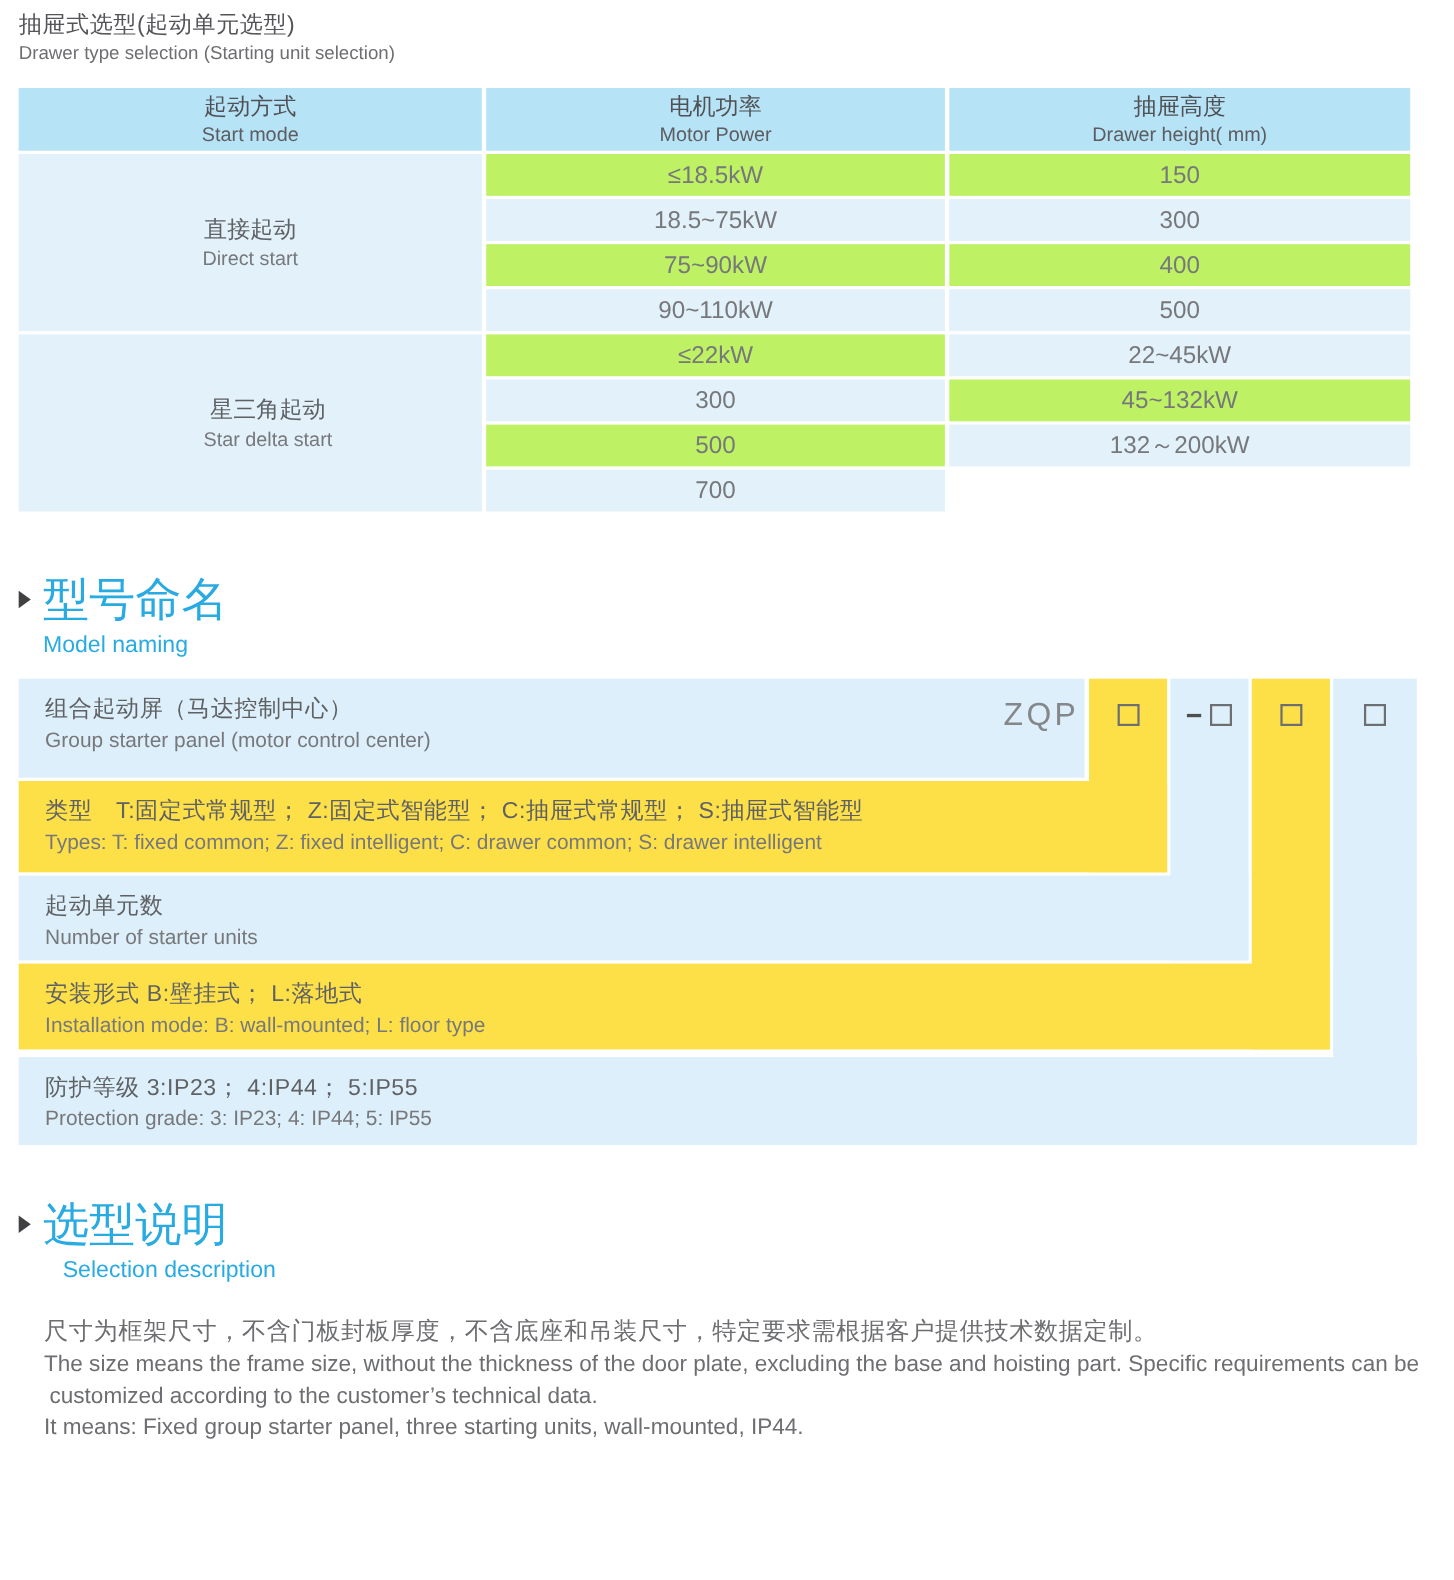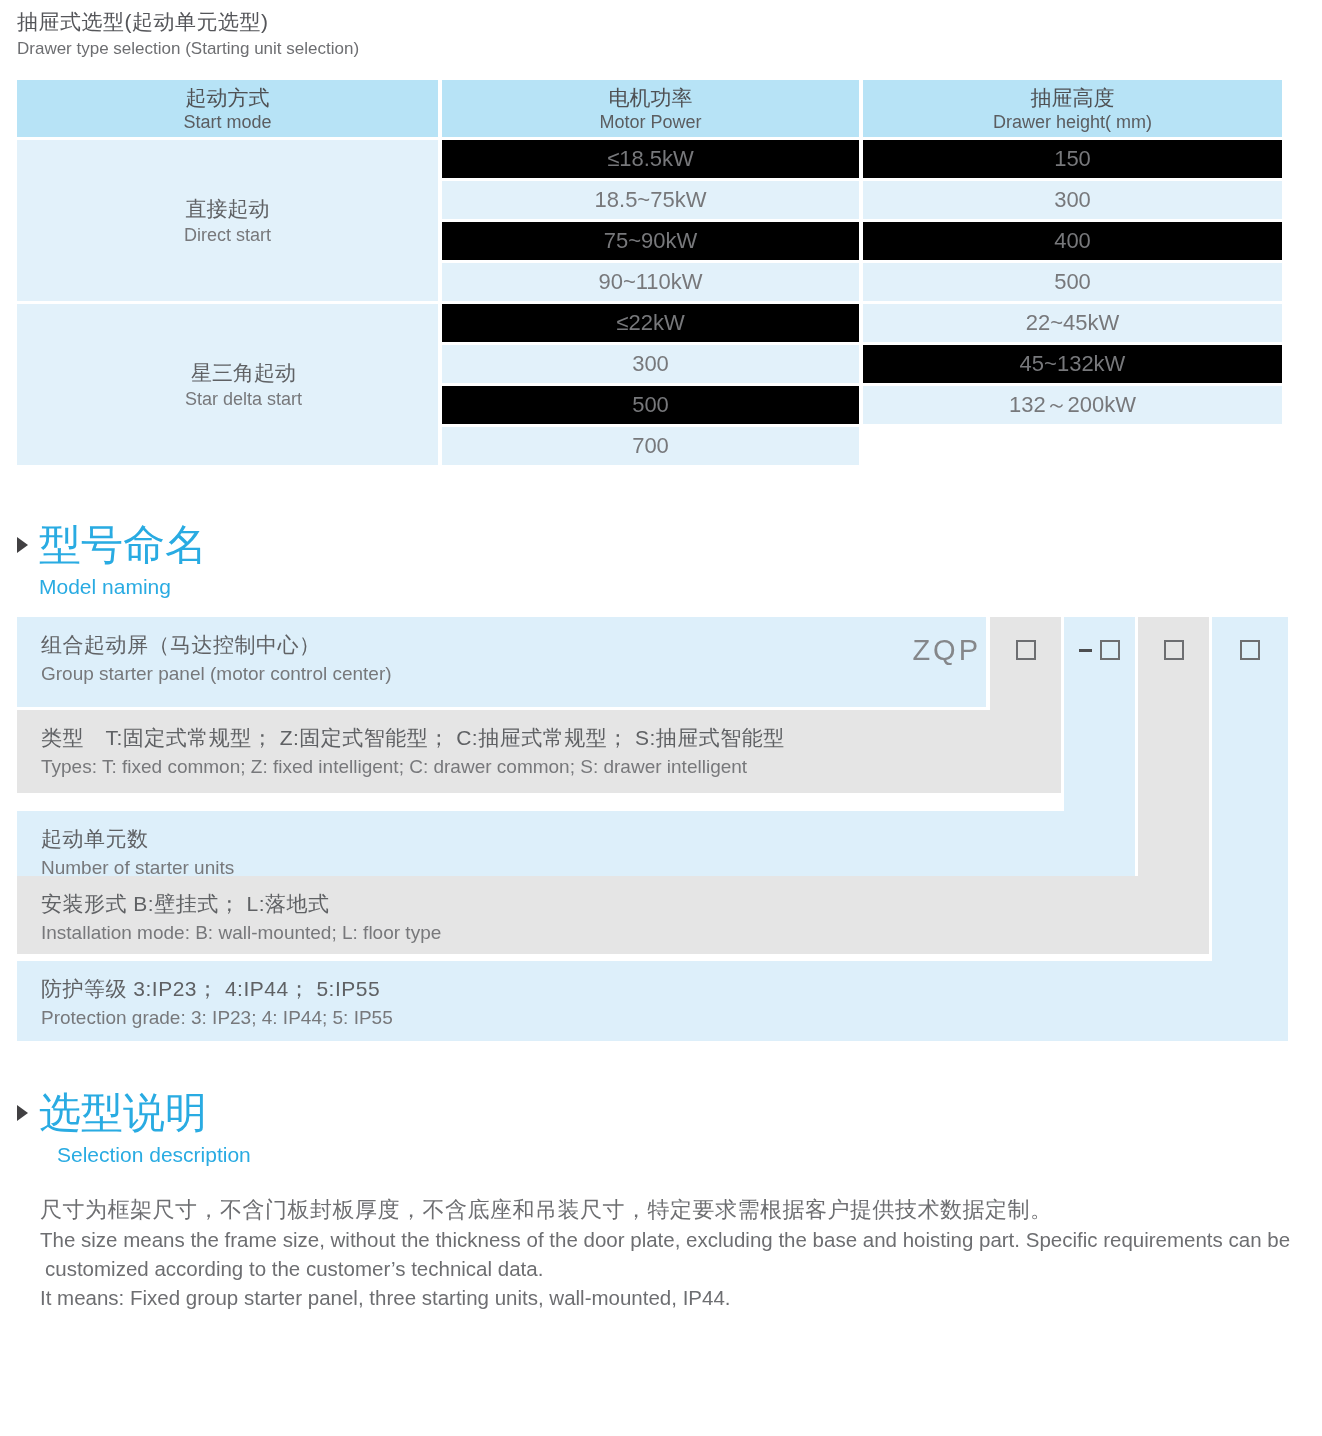--- a/index.html
+++ b/index.html
@@ -14,21 +14,21 @@
   
   .sel-table { position:absolute; left:17px; top:80px; display:grid;
                grid-template-columns:421px 417px 419px;
                grid-template-rows:57px repeat(8,38px);
                column-gap:4px; row-gap:3px; }
   .sel-table .th { background:#b7e3f6; display:flex; flex-direction:column; justify-content:center; align-items:center; }
   .sel-table .th .zh { font-size:21px; color:#4f5154; line-height:26px; }
   .sel-table .th .en { font-size:18px; color:#5b5d60; line-height:22px; }
   .sel-table .td { display:flex; align-items:center; justify-content:center;
                    font-size:22px; color:#77787b; }
-  .sel-table .ra { background:#000000; }
+  .sel-table .ra { background:#bef264; }
   .sel-table .rb { background:#e2f1fa; }
   .sel-table .mode { background:#e2f1fa; flex-direction:column; }
   .sel-table .mode .zh { font-size:21px; color:#5f6164; line-height:28px; }
   .sel-table .mode .en { font-size:18px; color:#77787b; line-height:24px; }
   .mode-1 { grid-row:2 / span 4; grid-column:1; }
   .mode-2 { grid-row:6 / span 4; grid-column:1;padding-left:32px; }
 
   
   .sec-heading { position:absolute; left:17px; display:flex; align-items:flex-start; }
   .tri { width:0; height:0; border-top:8px solid transparent; border-bottom:8px solid transparent;
@@ -36,25 +36,25 @@
   .sec-heading .zh { font-size:42px; color:#29abe2; line-height:46px; margin-left:11px; }
   .sec-heading .en { font-size:21px; color:#29abe2; line-height:26px; }
   #mn-heading { top:522px; }
   #mn-heading .en { margin:6px 0 0 11px; }
   #sel-heading { top:1090px; }
   #sel-heading .en { margin:6px 0 0 29px; }
 
   
   .mn { position:absolute; left:17px; top:617px; width:1271px; height:420px; }
   .mn .blue { background:#ddeffa; }
-  .mn .gray { background:#e5e5e5; }
+  .mn .gray { background:#fde047; }
   .mn-row { position:absolute; left:0; }
   .mn-row1 { top:0;    width:969px;  height:90px; }
   .mn-row2 { top:93px;  width:1044px; height:83px; }
-  .mn-row3 { top:194px; width:1118px; height:77px; }
+  .mn-row3 { top:179px; width:1118px; height:77px; }
   .mn-row4 { top:259px; width:1192px; height:78px; }
   .mn-row5 { top:344px; width:1271px; height:80px; }
   .mn-col { position:absolute; top:0; }
   .mn-col1 { left:973px;  width:71px; height:176px; }
   .mn-col2 { left:1047px; width:71px; height:256px; }
   .mn-col3 { left:1121px; width:71px; height:337px; }
   .mn-col4 { left:1195px; width:76px; height:420px; }
   .mn-text { padding:13px 0 0 24px; }
   .mn-text .zh { font-size:21px; color:#5f6164; line-height:30px; letter-spacing:0.5px; }
   .mn-text .en { font-size:19px; color:#77787b; line-height:27px; }

